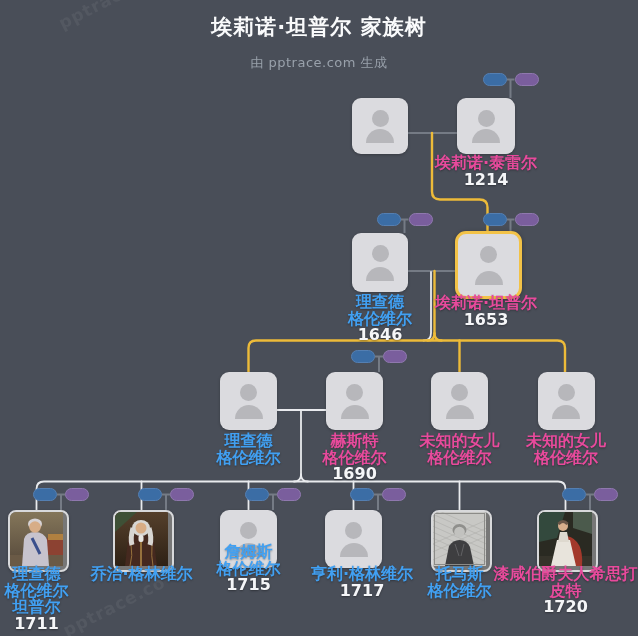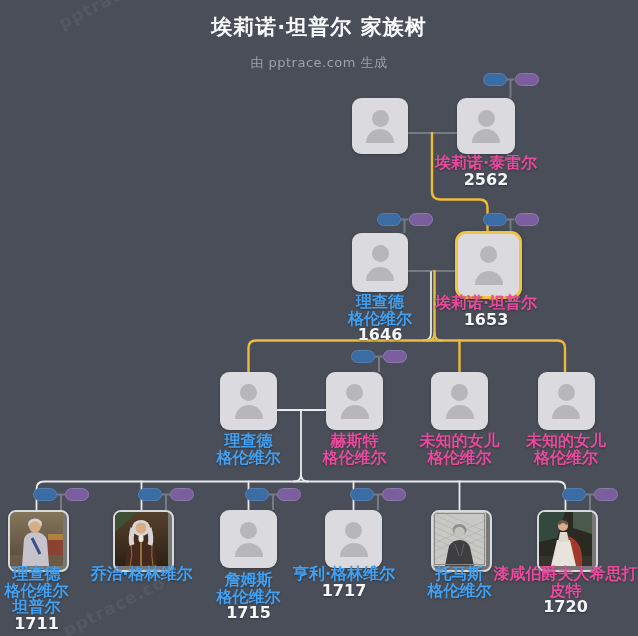--- a/index.html
+++ b/index.html
@@ -244,62 +244,63 @@
   <div class="pill female" style="left:170px;top:488px;"></div>
   <div class="pill male" style="left:245px;top:488px;"></div>
   <div class="pill female" style="left:277px;top:488px;"></div>
   <div class="pill male" style="left:350px;top:488px;"></div>
   <div class="pill female" style="left:382px;top:488px;"></div>
   <div class="pill male" style="left:562px;top:488px;"></div>
   <div class="pill female" style="left:594px;top:488px;"></div>
 
   <div class="label" style="left:411px;top:155px;">
     <div class="nm pink">埃莉诺·泰雷尔</div>
-    <div class="yr">2562</div>
+    <div class="yr">1214</div>
   </div>
   <div class="label" style="left:305px;top:294px;">
     <div class="nm blue">理查德</div>
     <div class="nm blue">格伦维尔</div>
     <div class="yr">1646</div>
   </div>
   <div class="label" style="left:411px;top:295px;">
     <div class="nm pink">埃莉诺·坦普尔</div>
     <div class="yr">1653</div>
   </div>
   <div class="label" style="left:173.5px;top:433px;">
     <div class="nm blue">理查德</div>
     <div class="nm blue">格伦维尔</div>
   </div>
   <div class="label" style="left:279.5px;top:433px;">
     <div class="nm pink">赫斯特</div>
     <div class="nm pink">格伦维尔</div>
+    <div class="yr">1690</div>
   </div>
   <div class="label" style="left:384.5px;top:433px;">
     <div class="nm pink">未知的女儿</div>
     <div class="nm pink">格伦维尔</div>
   </div>
   <div class="label" style="left:491px;top:433px;">
     <div class="nm pink">未知的女儿</div>
     <div class="nm pink">格伦维尔</div>
   </div>
   <div class="label" style="left:-38.5px;top:566px;">
     <div class="nm blue">理查德</div>
     <div class="nm blue">格伦维尔</div>
     <div class="nm blue">坦普尔</div>
     <div class="yr">1711</div>
   </div>
   <div class="label" style="left:66.5px;top:566px;">
     <div class="nm blue">乔治·格林维尔</div>
   </div>
-  <div class="label" style="left:173.5px;top:572px;">
+  <div class="label" style="left:173.5px;top:544px;">
     <div class="nm blue">詹姆斯</div>
     <div class="nm blue">格伦维尔</div>
     <div class="yr">1715</div>
   </div>
-  <div class="label" style="left:269px;top:566px;">
+  <div class="label" style="left:287px;top:566px;">
     <div class="nm blue">亨利·格林维尔</div>
     <div class="yr">1717</div>
   </div>
   <div class="label" style="left:384.5px;top:566px;">
     <div class="nm blue">托马斯</div>
     <div class="nm blue">格伦维尔</div>
   </div>
   <div class="label wide" style="left:480.5px;top:566px;">
     <div class="nm pink">漆咸伯爵夫人希思打</div>
     <div class="nm pink">皮特</div>

